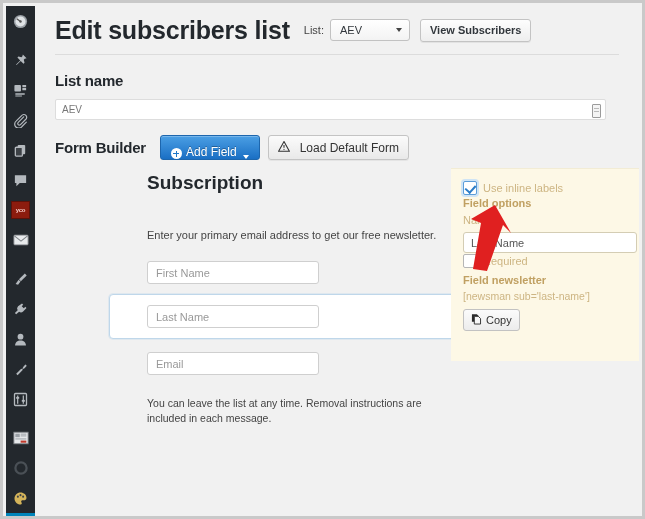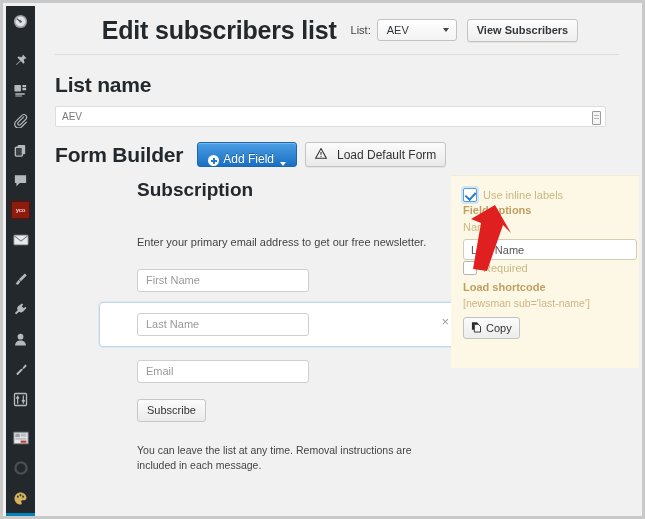--- a/index.html
+++ b/index.html
@@ -40,21 +40,21 @@
     font-size:6px;color:#f3c9c4;font-weight:bold;line-height:1;
     letter-spacing:-0.3px;
   }
   
   .content{
     position:absolute;left:32px;top:3px;right:3px;bottom:3px;
     background:#f1f1f1;overflow:hidden;
   }
   .page{position:relative;padding:0 14px;}
   .hdr-row{
-    display:flex;align-items:center;padding:9px 0 0 6px;justify-content:center;
+    display:flex;align-items:center;padding:9px 0 0 6px;
   }
   h1.page-title{
     font-size:25px;font-weight:bold;color:#23282d;margin:0;line-height:1.2;
     letter-spacing:-0.2px;
   }
   .list-select-wrap{display:flex;align-items:center;margin-left:14px;}
   .list-label{font-size:11px;color:#444;margin-right:6px;}
   .sel{
     position:relative;width:80px;height:22px;box-sizing:border-box;
     background:linear-gradient(#fff,#f3f3f3);
@@ -76,21 +76,21 @@
     height:23px;padding:0 9px;font-size:11px;font-weight:bold;color:#32373c;
     background:linear-gradient(#fdfdfd,#eeeeee);
     border:1px solid #c3c3c3;
     box-shadow:0 1px 0 rgba(0,0,0,.06);
   }
   .btn-view{margin-left:10px;}
   .hr{
     height:1px;background:#dcdcdc;margin:9px 6px 0 6px;
   }
   h2.sec{
-    font-size:21px;font-weight:bold;color:#23282d;
+    font-size:15px;font-weight:bold;color:#23282d;
     margin:17px 0 0 6px;line-height:1.2;letter-spacing:-0.2px;
   }
   .listname-input{
     box-sizing:border-box;margin:9px 6px 0 6px;
     width:551px;height:21px;background:#fff;border:1px solid #ddd;
     border-radius:2px;position:relative;
     display:flex;align-items:center;padding-left:6px;
     font-size:10px;color:#777;
   }
   .listname-input .endicon{
@@ -127,21 +127,21 @@
   }
   .plus-circ::before{left:2.5px;top:4.7px;width:6px;height:1.6px;}
   .plus-circ::after{left:4.7px;top:2.5px;width:1.6px;height:6px;}
   .caret-d{
     width:0;height:0;border-left:3.5px solid transparent;
     border-right:3.5px solid transparent;border-top:4px solid #fff;
     margin-left:2px;
   }
   
   .builder{position:relative;margin-top:12px;height:330px;}
-  .form-preview{position:absolute;left:50px;top:0;width:380px;}
+  .form-preview{position:absolute;left:60px;top:0;width:380px;}
   h3.sub{
     font-size:19px;font-weight:bold;color:#23282d;margin:0 0 0 38px;
     line-height:1.2;
   }
   .lead{
     font-size:11px;color:#444;margin:33px 0 0 38px;line-height:1.4;
   }
   .fld{
     box-sizing:border-box;width:172px;height:23px;background:#fff;
     border:1px solid #cfcfcf;border-radius:3px;
@@ -410,42 +410,41 @@
 
           <div class="row-sel">
             <div class="fld">Last Name</div>
             <span class="rm">×</span>
           </div>
 
           <div class="row-plain" style="margin-top:13px">
             <div class="fld">Email</div>
           </div>
 
-          <div class="btn-subscribe">Subscribe</div>
 
           <div class="foot">You can leave the list at any time. Removal instructions are included in each message.</div>
         </div>
 
         <div class="opts">
 
           <div class="cb-line">
             <span class="cb checked"></span>
             <span class="cb-label">Use inline labels</span>
           </div>
 
           <div class="opt-h">Field options</div>
           <div class="opt-sub">Name</div>
           <div class="opt-input">Last Name</div>
 
           <div class="cb-line" style="">
             <span class="cb"></span>
             <span class="cb-label">Required</span>
           </div>
 
-          <div class="opt-h" style="margin-top:4px">Load shortcode</div>
+          <div class="opt-h" style="margin-top:4px">Field newsletter</div>
           <div class="shortcode">[newsman sub='last-name']</div>
 
           <div class="btn-copy">
             <span>
               <svg width="11" height="12" viewBox="0 0 12 13">
                   <path d="M1 1.2h5.4l2.2 2.2v6.1H1z" fill="#2b2b2b"></path>
                   <path d="M3.6 3.6H8l2.4 2.4v6H3.6z" fill="#f7f7f7" stroke="#2b2b2b" stroke-width="1"></path>
                 </svg>
             </span>
             <span>Copy</span>

